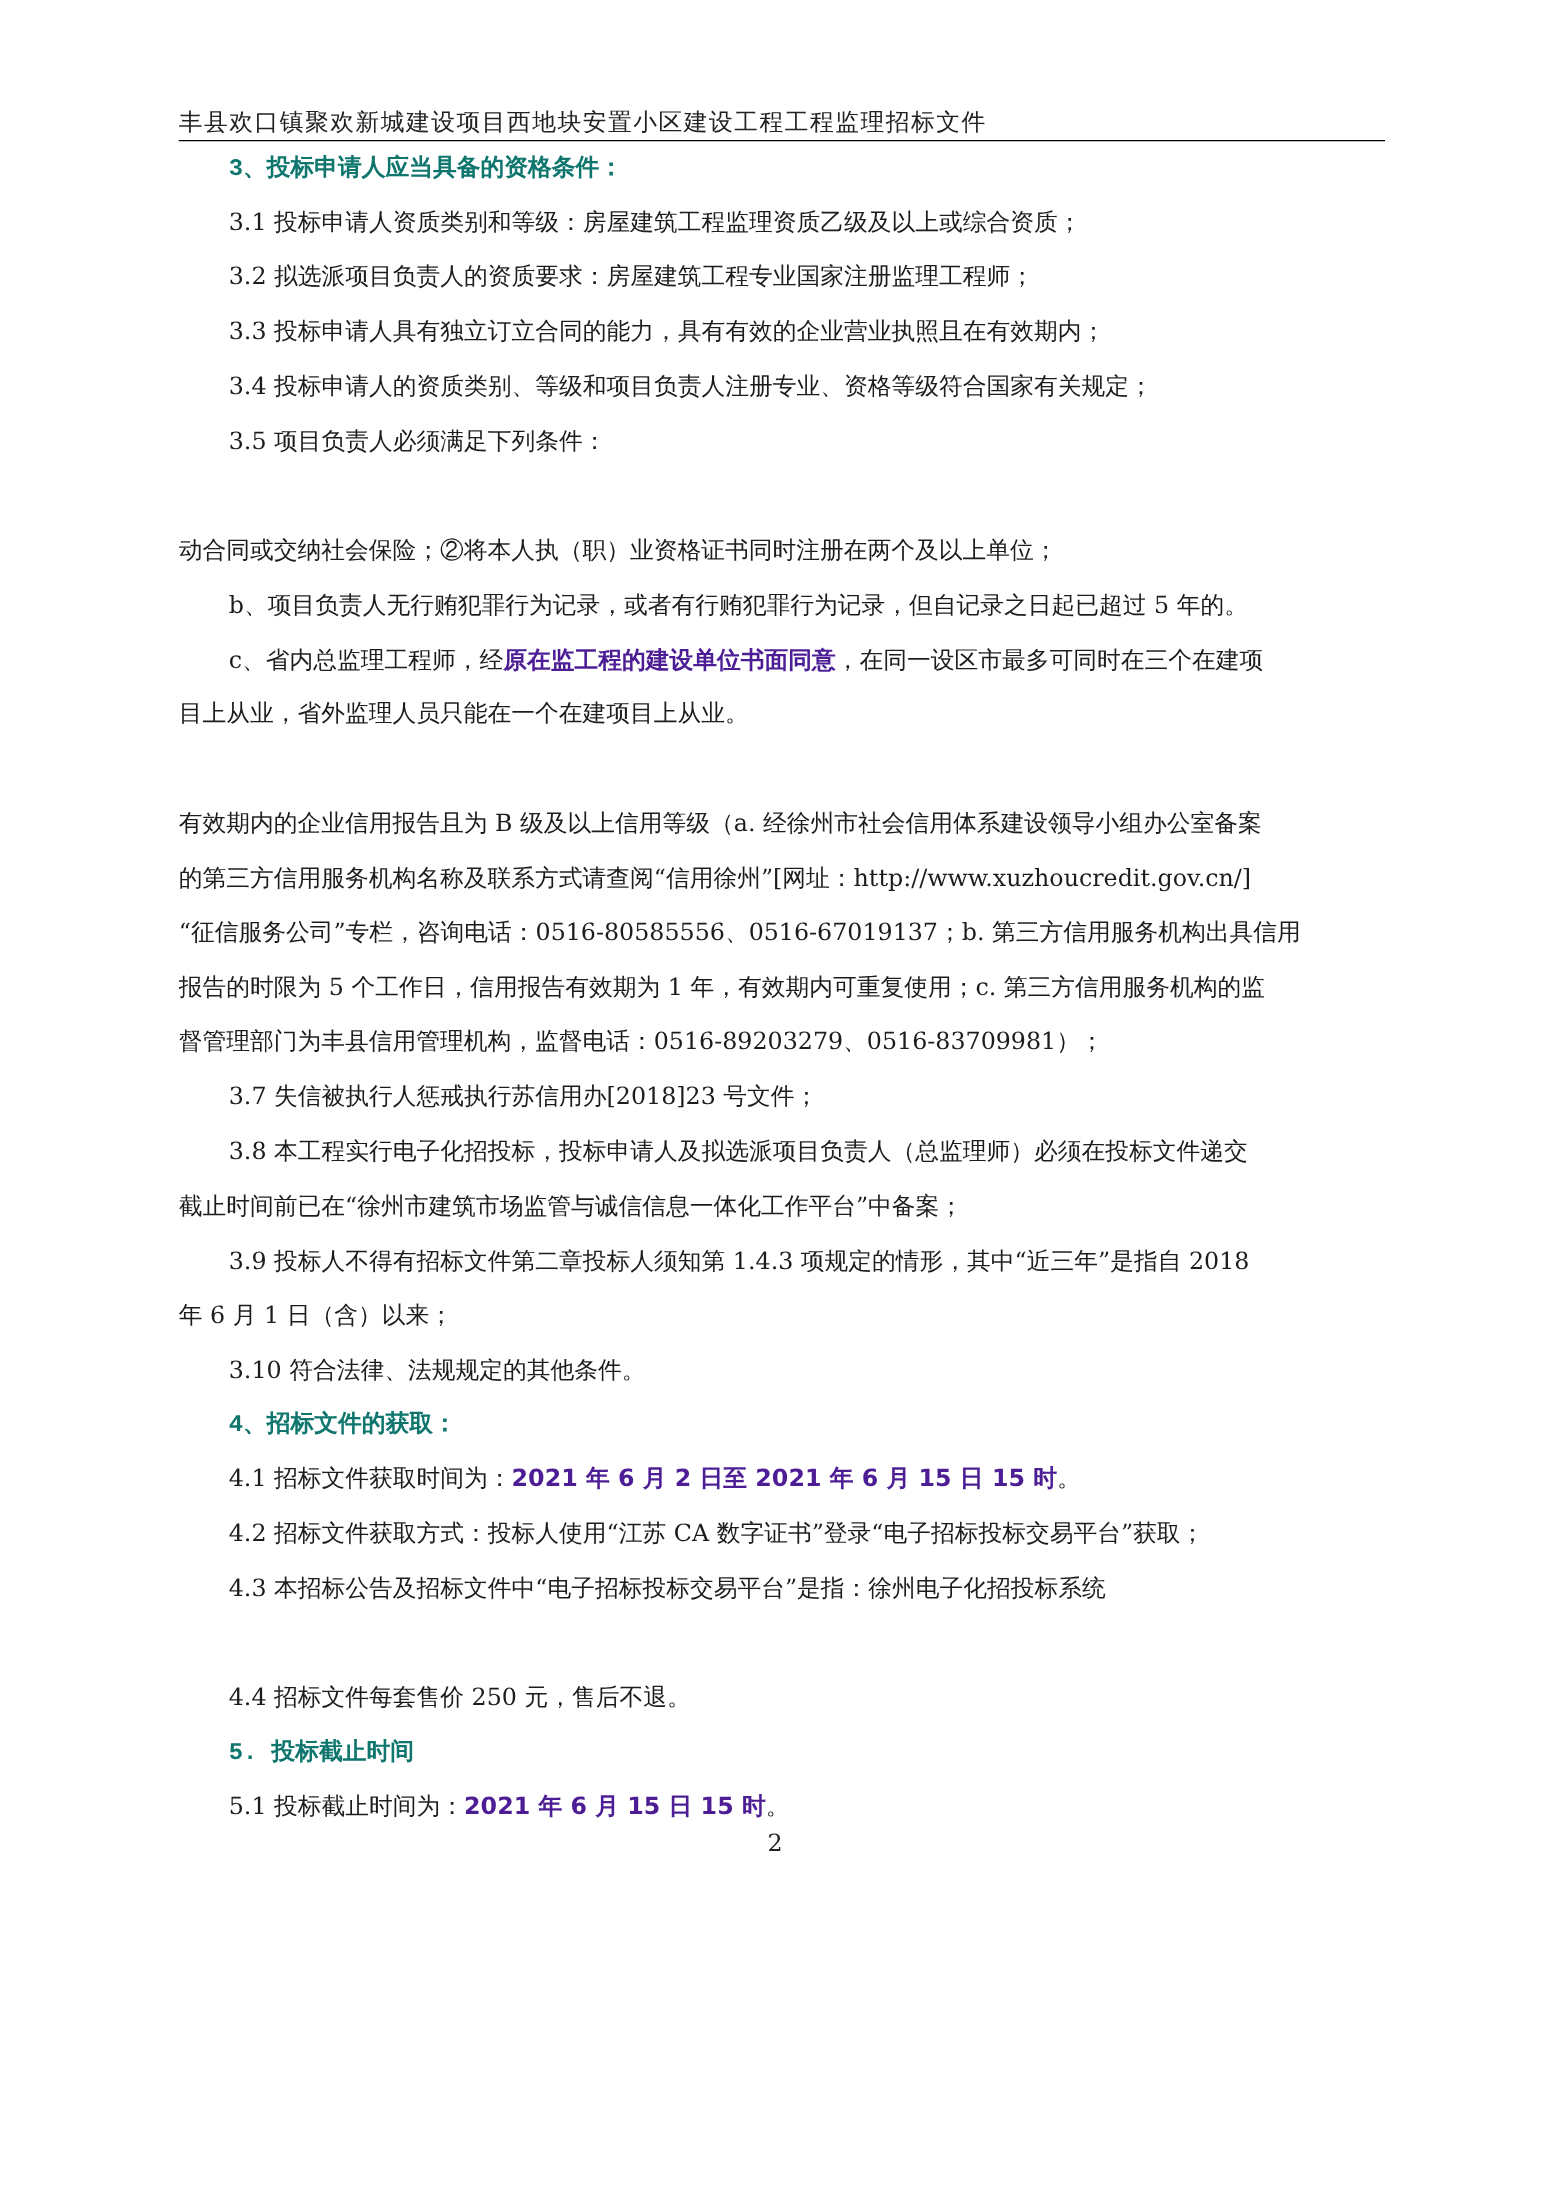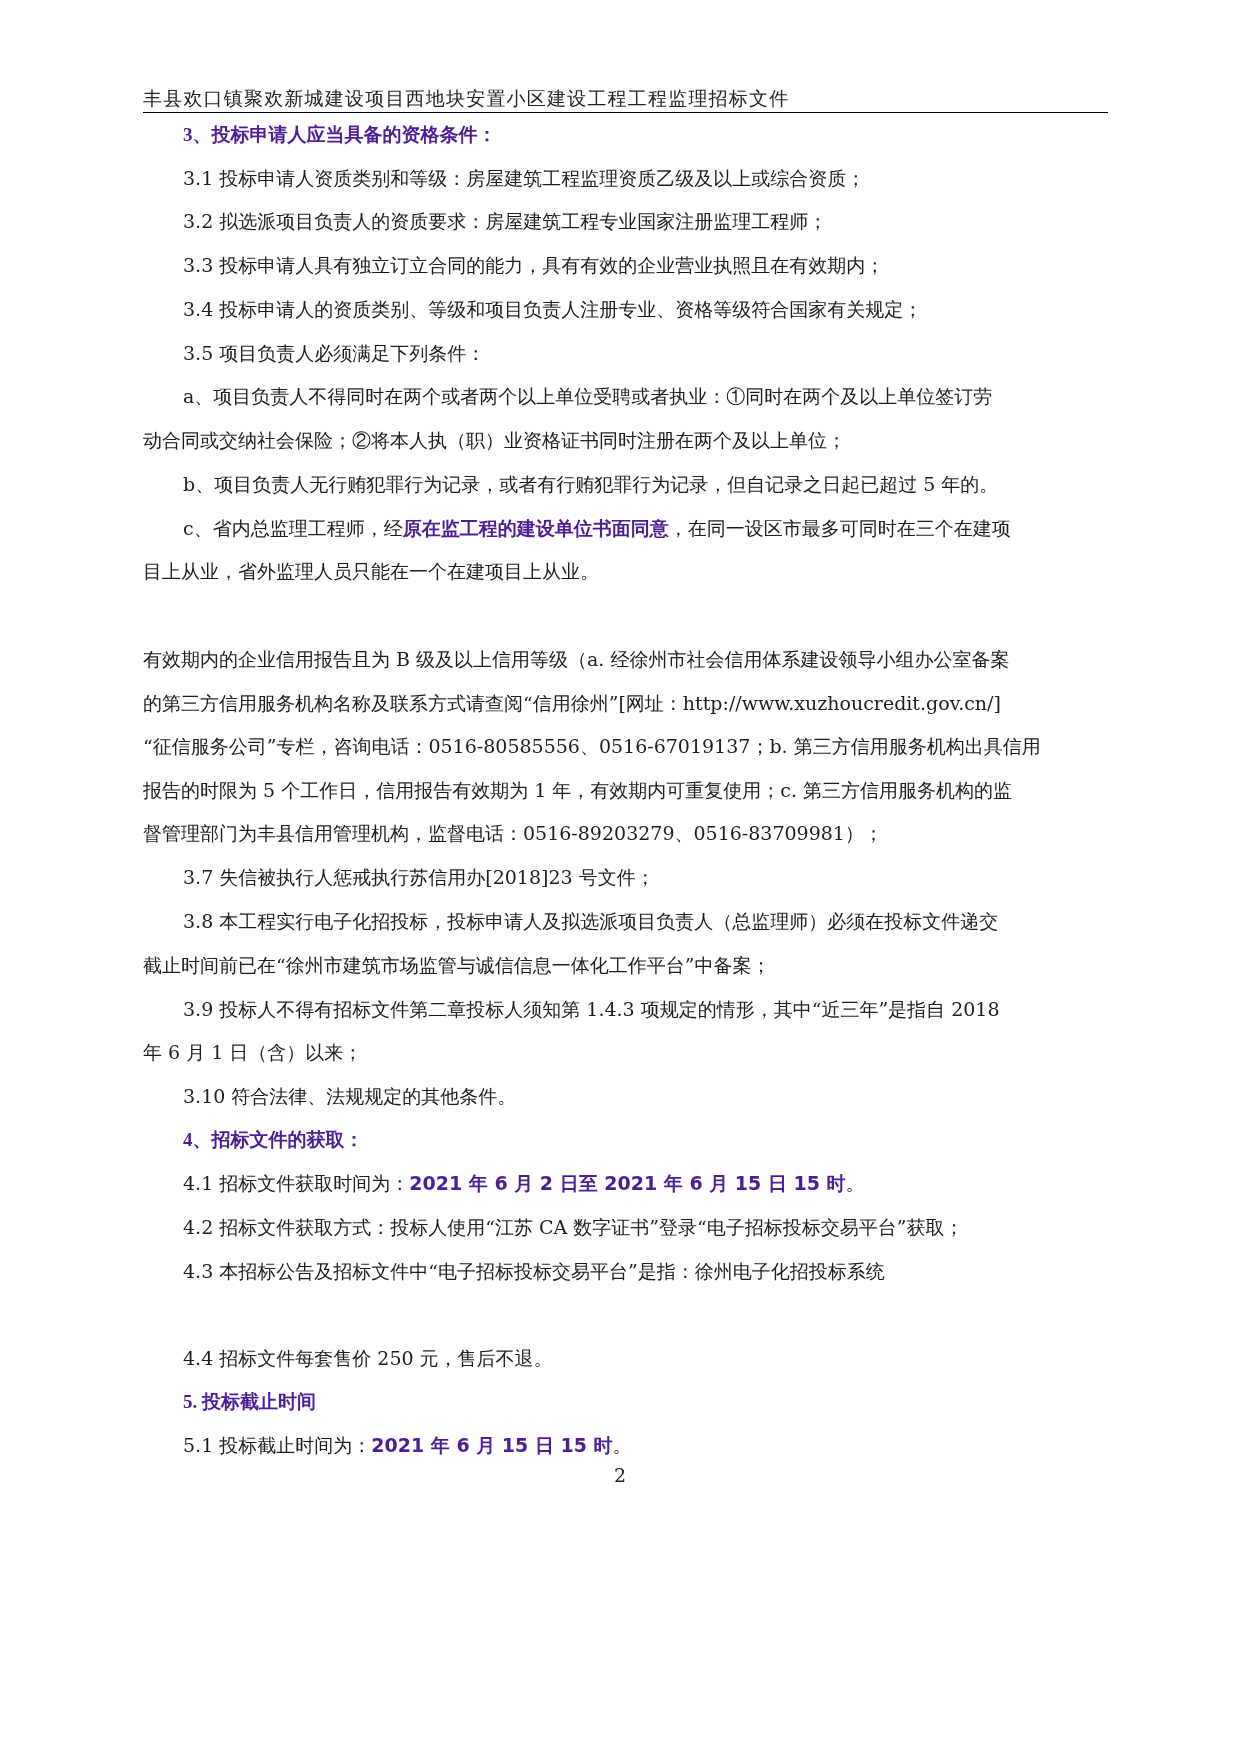--- a/index.html
+++ b/index.html
@@ -5,38 +5,37 @@
   html, body { margin: 0; padding: 0; background: #ffffff; }
   body { width: 1241px; height: 1754px; position: relative; overflow: hidden;
          font-family: "DejaVu Serif", "Liberation Serif", serif; color: #1a1a1a; }
   .page { position: absolute; left: 0; top: 0; width: 1241px; height: 1476px; background: #fff; }
   .header { position: absolute; left: 143px; top: 86px; width: 965px; height: 26px;
             border-bottom: 1.5px solid #000; font-size: 19px; letter-spacing: 1.2px;
             line-height: 24px; color: #222; white-space: nowrap; }
   .line { position: absolute; font-size: 19px; line-height: 26px; white-space: nowrap; color: #1c1c1c; }
   .ind { left: 183px; }
   .noind { left: 143px; }
-  .bold { font-weight: bold; font-family: Liberation Serif, serif; color: #4c1d95; }
+  .bold { font-weight: bold; font-family: Liberation Mono, monospace; color: #0f766e; }
   .red { color: #4c1d95; font-weight: bold; font-family: "DejaVu Sans", "Liberation Sans", sans-serif; }
   .pageno { position: absolute; left: 614px; top: 1615px; font-size: 19px; line-height: 26px; color: #222; }
 </style>
 </head>
 <body>
 
 <div class="page">
 
   <div class="header">丰县欢口镇聚欢新城建设项目西地块安置小区建设工程工程监理招标文件</div>
 
   <div class="line ind bold" style="top:122px">3、投标申请人应当具备的资格条件：</div>
   <div class="line ind" style="top:165px">3.1 投标申请人资质类别和等级：房屋建筑工程监理资质乙级及以上或综合资质；</div>
   <div class="line ind" style="top:208px">3.2 拟选派项目负责人的资质要求：房屋建筑工程专业国家注册监理工程师；</div>
   <div class="line ind" style="top:252px">3.3 投标申请人具有独立订立合同的能力，具有有效的企业营业执照且在有效期内；</div>
   <div class="line ind" style="top:296px">3.4 投标申请人的资质类别、等级和项目负责人注册专业、资格等级符合国家有关规定；</div>
   <div class="line ind" style="top:340px">3.5 项目负责人必须满足下列条件：</div>
-  <div class="line ind" style="top:383px">a、项目负责人不得同时在两个或者两个以上单位受聘或者执业：①同时在两个及以上单位签订劳</div>
   <div class="line noind" style="top:427px">动合同或交纳社会保险；②将本人执（职）业资格证书同时注册在两个及以上单位；</div>
   <div class="line ind" style="top:471px">b、项目负责人无行贿犯罪行为记录，或者有行贿犯罪行为记录，但自记录之日起已超过 5 年的。</div>
 
   <div class="line ind" style="top:515px">
     <span>c、省内总监理工程师，经</span><span class="red">原在监工程的建设单位书面同意</span><span>，在同一设区市最多可同时在三个在建项</span>
   </div>
   <div class="line noind" style="top:558px">目上从业，省外监理人员只能在一个在建项目上从业。</div>
 
   <div class="line noind" style="top:646px">有效期内的企业信用报告且为 B 级及以上信用等级（a. 经徐州市社会信用体系建设领导小组办公室备案</div>
   <div class="line noind" style="top:690px">的第三方信用服务机构名称及联系方式请查阅“信用徐州”[网址：http://www.xuzhoucredit.gov.cn/]</div>

